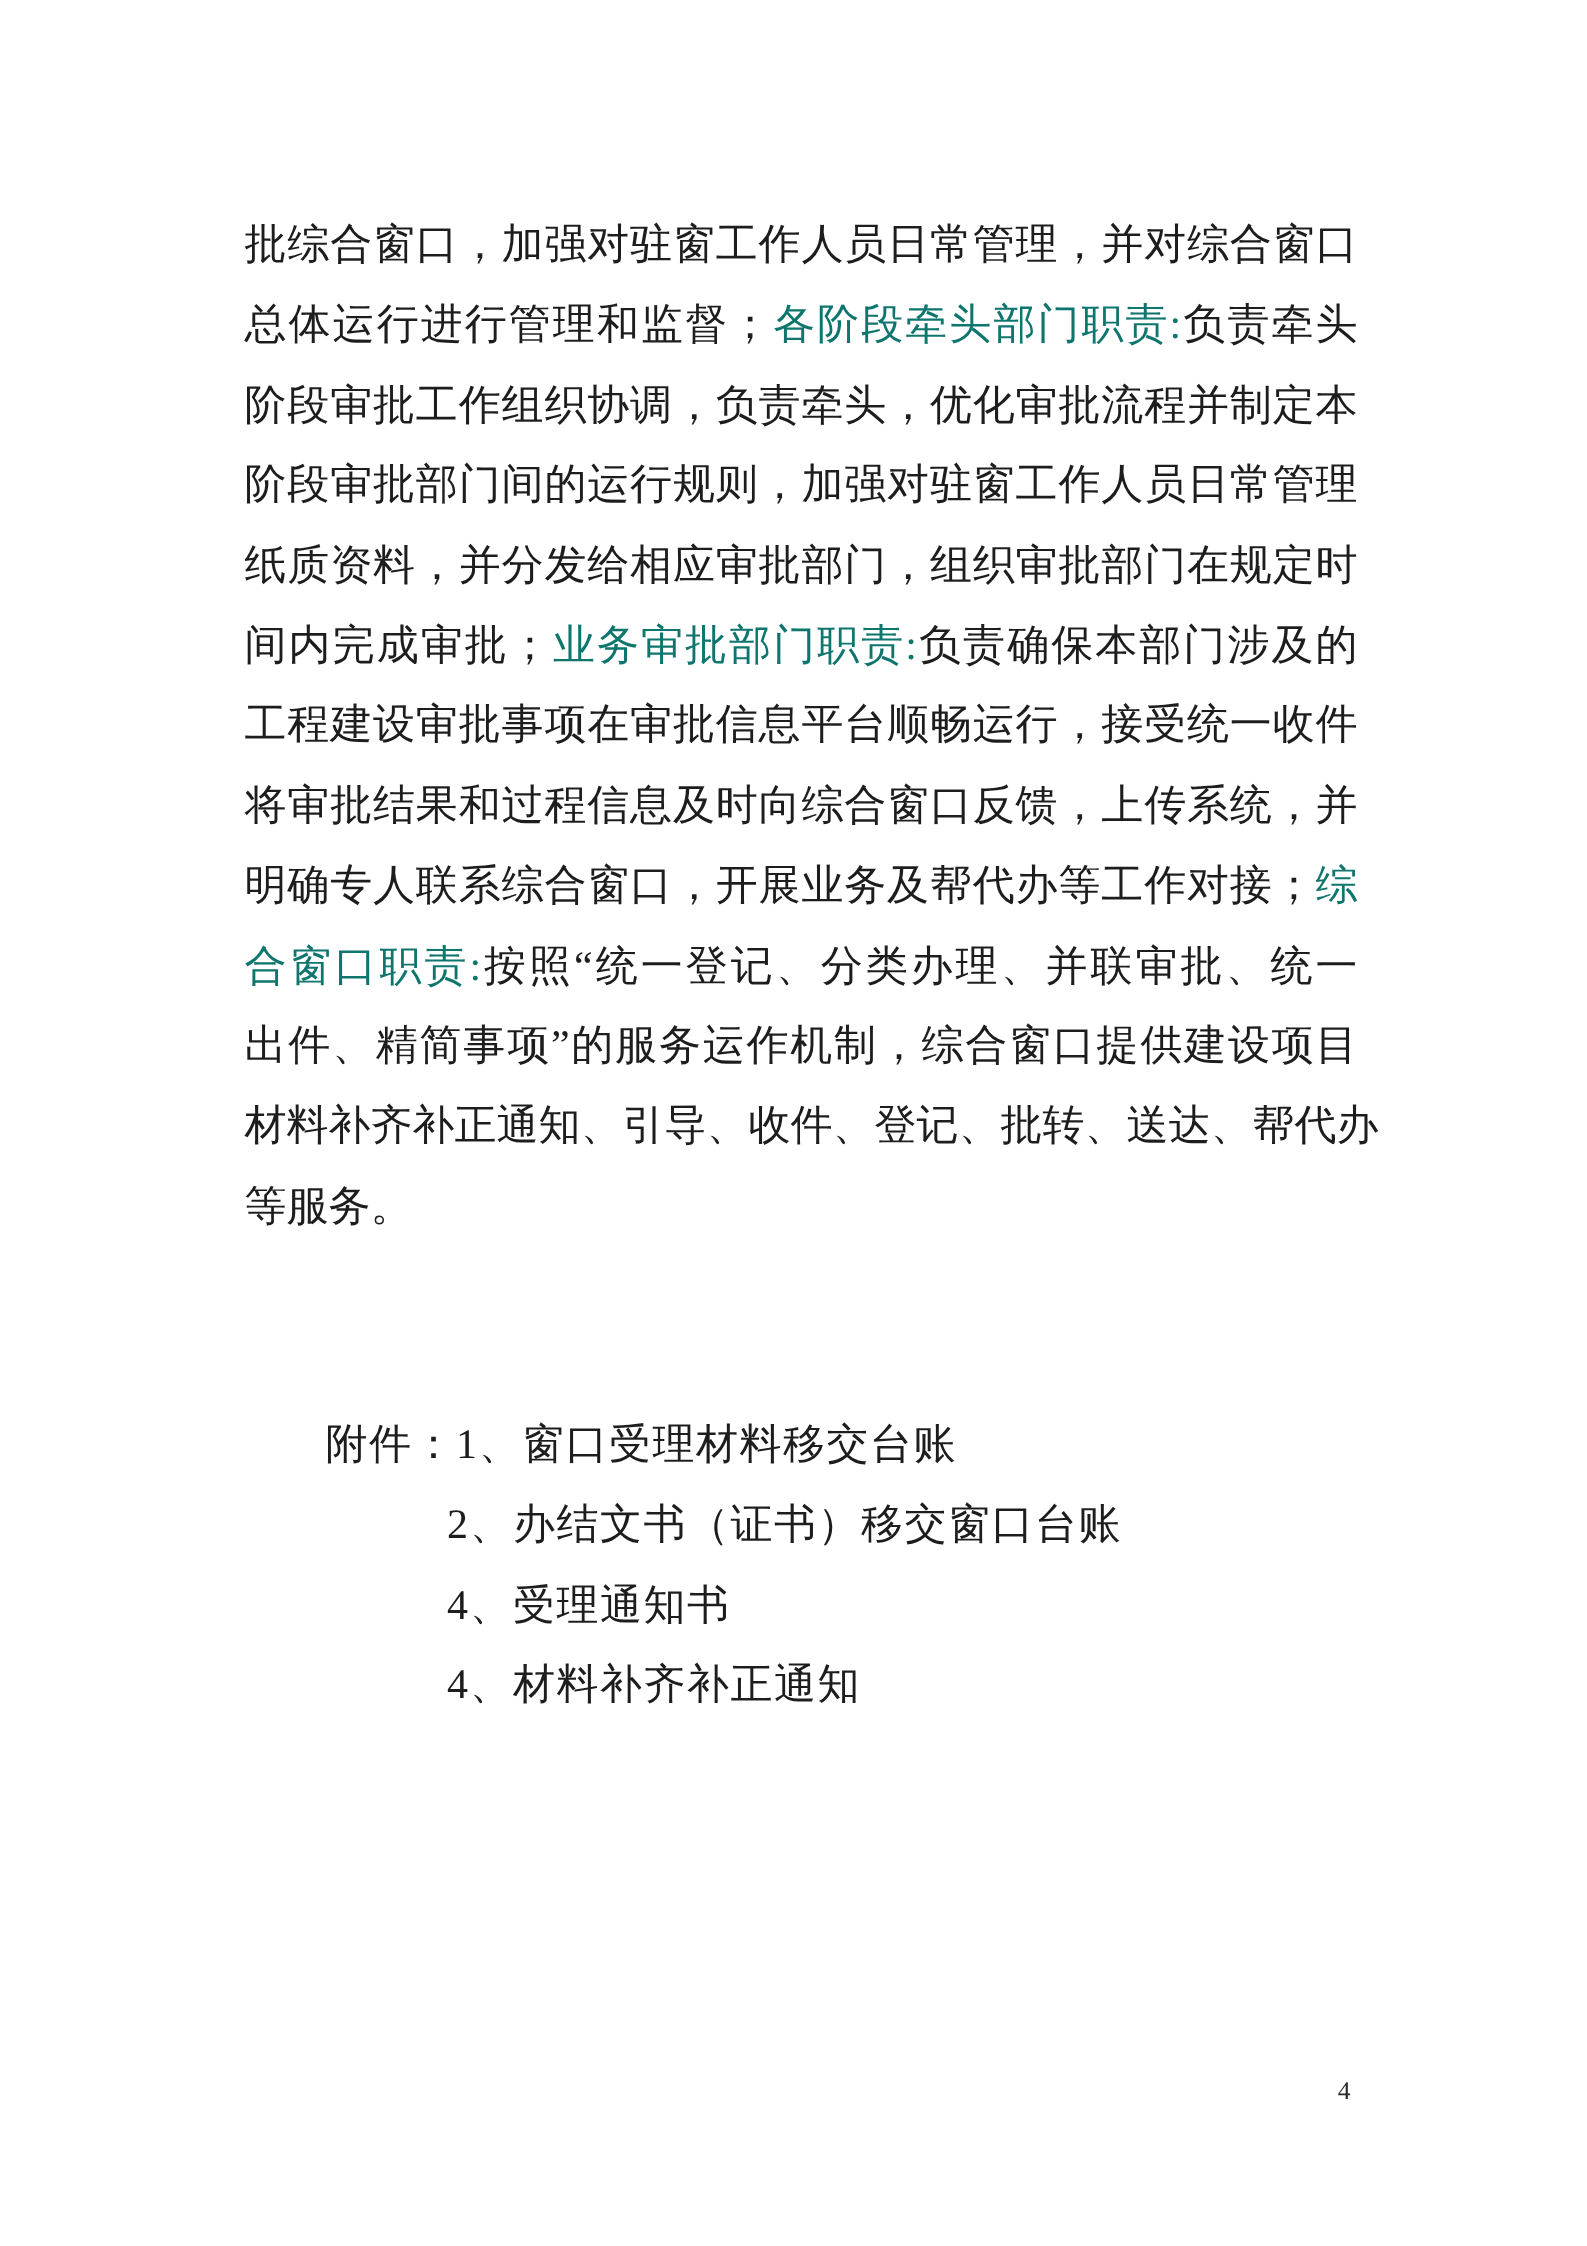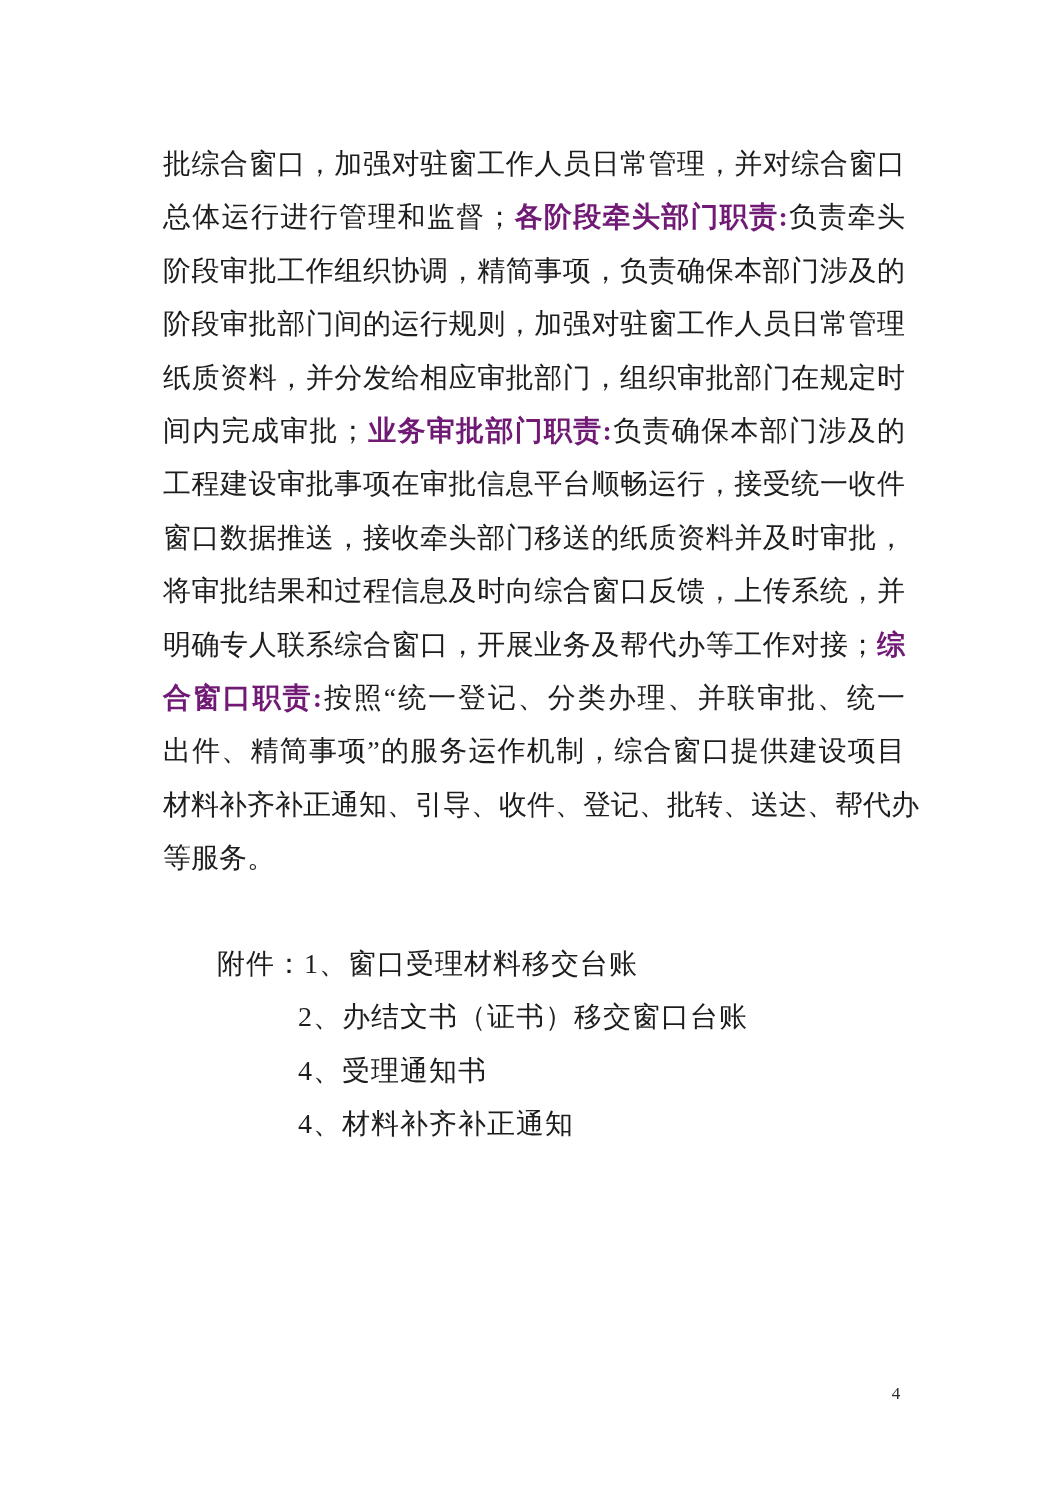--- a/index.html
+++ b/index.html
@@ -28,22 +28,22 @@
     line-height: 53.4px;
     text-align: justify;
     text-align-last: justify;
     white-space: nowrap;
   }
   .line.last-line {
     text-align: center;
     text-align-last: left;
   }
   .seg-bold {
-    font-weight: bold;
-    color: #701a75;
+    font-weight: normal;
+    color: #0f766e;
   }
   .attachments {
     position: absolute;
     left: 163px;
     top: 937px;
     width: 742px;
     font-size: 28px;
     letter-spacing: 1px;
   }
   .att-line {
@@ -69,26 +69,25 @@
   }
 </style>
 </head>
 <body>
 
 <div class="page">
 
   <div class="body-text">
     <div class="line"><span>批综合窗口，加强对驻窗工作人员日常管理，并对综合窗口</span><span class="seg-bold"></span><span></span></div>
     <div class="line"><span>总体运行进行管理和监督；</span><span class="seg-bold">各阶段牵头部门职责:</span><span>负责牵头</span></div>
-    <div class="line"><span>阶段审批工作组织协调，精简事项，负责确保本部门涉及的</span><span class="seg-bold"></span><span></span></div>
+    <div class="line"><span>阶段审批工作组织协调，负责牵头，优化审批流程并制定本</span><span class="seg-bold"></span><span></span></div>
     <div class="line"><span>阶段审批部门间的运行规则，加强对驻窗工作人员日常管理</span><span class="seg-bold"></span><span></span></div>
     <div class="line"><span>纸质资料，并分发给相应审批部门，组织审批部门在规定时</span><span class="seg-bold"></span><span></span></div>
     <div class="line"><span>间内完成审批；</span><span class="seg-bold">业务审批部门职责:</span><span>负责确保本部门涉及的</span></div>
     <div class="line"><span>工程建设审批事项在审批信息平台顺畅运行，接受统一收件</span><span class="seg-bold"></span><span></span></div>
-    <div class="line"><span>窗口数据推送，接收牵头部门移送的纸质资料并及时审批，</span><span class="seg-bold"></span><span></span></div>
     <div class="line"><span>将审批结果和过程信息及时向综合窗口反馈，上传系统，并</span><span class="seg-bold"></span><span></span></div>
     <div class="line"><span>明确专人联系综合窗口，开展业务及帮代办等工作对接；</span><span class="seg-bold">综</span><span></span></div>
     <div class="line"><span></span><span class="seg-bold">合窗口职责:</span><span>按照“统一登记、分类办理、并联审批、统一</span></div>
     <div class="line"><span>出件、精简事项”的服务运作机制，综合窗口提供建设项目</span><span class="seg-bold"></span><span></span></div>
     <div class="line"><span>材料补齐补正通知、引导、收件、登记、批转、送达、帮代办</span><span class="seg-bold"></span><span></span></div>
     <div class="line last-line"><span>等服务。</span><span class="seg-bold"></span><span></span></div>
   </div>
 
   <div class="attachments">
     <div class="att-line att-first"><span>附件：</span><span>1、窗口受理材料移交台账</span></div>

